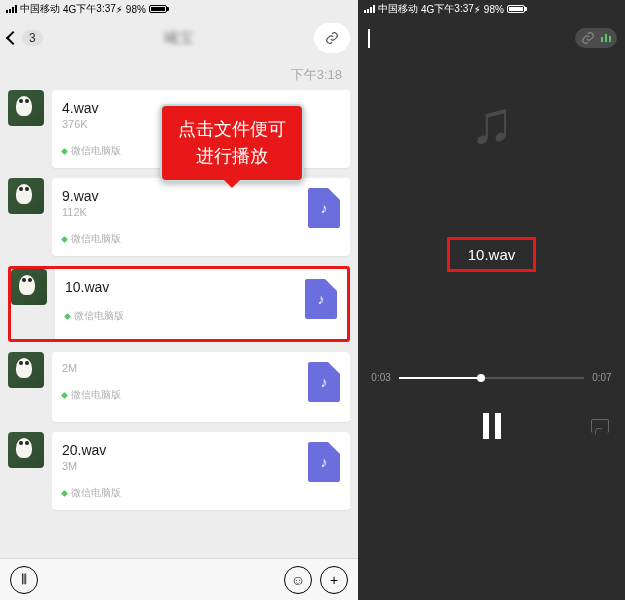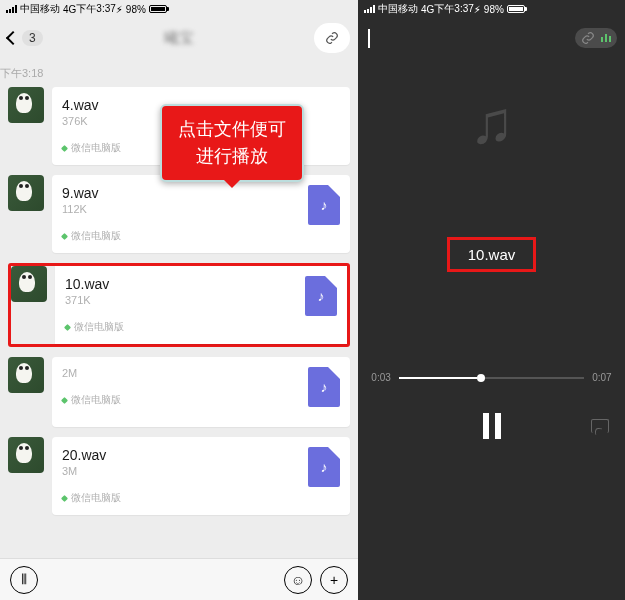--- a/index.html
+++ b/index.html
@@ -24,21 +24,21 @@
 
 
 .hdr-l{display:flex;align-items:center;height:40px;padding:0 8px;background:#ededed;position:relative}
 .back-l{display:flex;align-items:center;gap:4px;color:#000}
 .chev{width:10px;height:10px;border-left:2px solid #000;border-bottom:2px solid #000;transform:rotate(45deg)}
 .badge{background:#e0e0e0;border-radius:10px;padding:1px 7px;font-size:12px;color:#333}
 .title-l{position:absolute;left:50%;transform:translateX(-50%);font-size:15px;color:#888;filter:blur(2px)}
 .link-btn{position:absolute;right:8px;width:36px;height:30px;background:#fff;border-radius:15px;display:flex;align-items:center;justify-content:center}
 .link-ic{width:14px;height:14px}
 
-.time-div{text-align:left;font-size:11px;color:#aaa;padding:8px 0 6px}
+.time-div{text-align:right;font-size:13px;color:#aaa;padding:8px 16px 6px}
 
 
 .msgs{padding:0 8px}
 .msg{display:flex;gap:8px;margin-bottom:10px;position:relative}
 .avatar{width:36px;height:36px;border-radius:4px;background:linear-gradient(135deg,#3a5a3a 0%,#2d4a2d 100%);position:relative;overflow:hidden;flex-shrink:0}
 .avatar::before{content:"";position:absolute;left:8px;top:6px;width:16px;height:20px;background:#f5f5f0;border-radius:50% 50% 40% 40%}
 .avatar::after{content:"";position:absolute;left:11px;top:9px;width:4px;height:4px;background:#222;border-radius:50%;box-shadow:6px 0 0 #222}
 .card{background:#fff;border-radius:4px;padding:10px;flex:1;position:relative;min-height:70px;box-shadow:0 1px 1px rgba(0,0,0,0.05)}
 .card::before{content:"";position:absolute;left:-5px;top:12px;border:5px solid transparent;border-right-color:#fff}
 .fname{font-size:14px;color:#1a1a1a;margin-bottom:2px}
@@ -155,21 +155,20 @@
               <span class="gdot"></span>
               <span>微信电脑版</span>
             </div>
         </div>
       </div>
 
       <div class="msg hili">
         <div class="avatar"></div>
         <div class="card">
           <div class="fname">10.wav</div>
-          <div class="fsize">371K</div>
           <div class="ficon">
               <span class="note-ic">♪</span>
             </div>
           <div class="src">
               <span class="gdot"></span>
               <span>微信电脑版</span>
             </div>
         </div>
       </div>
 

